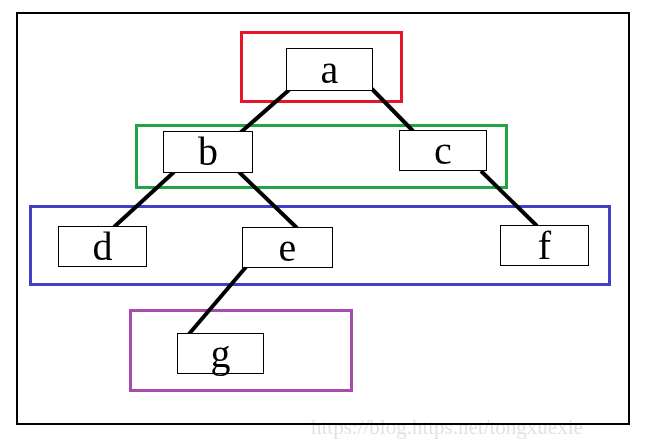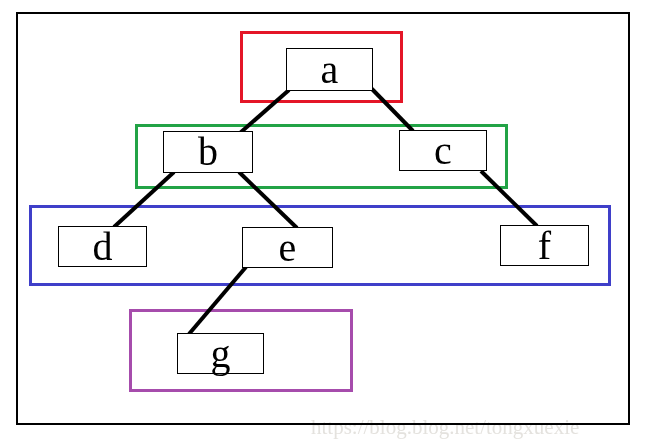--- a/index.html
+++ b/index.html
@@ -80,21 +80,21 @@
     color: #e4e2de;
     white-space: nowrap;
     letter-spacing: 0px;
   }
 </style>
 </head>
 <body>
 
 <div class="canvas">
 
-  <div class="watermark">https://blog.blog.net/tongxuexie</div>
+  <div class="watermark">https://blog.https.net/tongxuexie</div>
 
   <div class="outer-frame"></div>
 
   <div class="group-rect group-1" style="border-color: rgb(228, 22, 39);"></div>
   <div class="group-rect group-2" style="border-color: rgb(34, 163, 70);"></div>
   <div class="group-rect group-3" style="border-color: rgb(63, 63, 201);"></div>
   <div class="group-rect group-4" style="border-color: rgb(166, 76, 172);"></div>
 
   <svg class="edges-svg" width="645" height="448" viewBox="0 0 645 448">
     <line x1="289" y1="90" x2="240" y2="133"></line>

